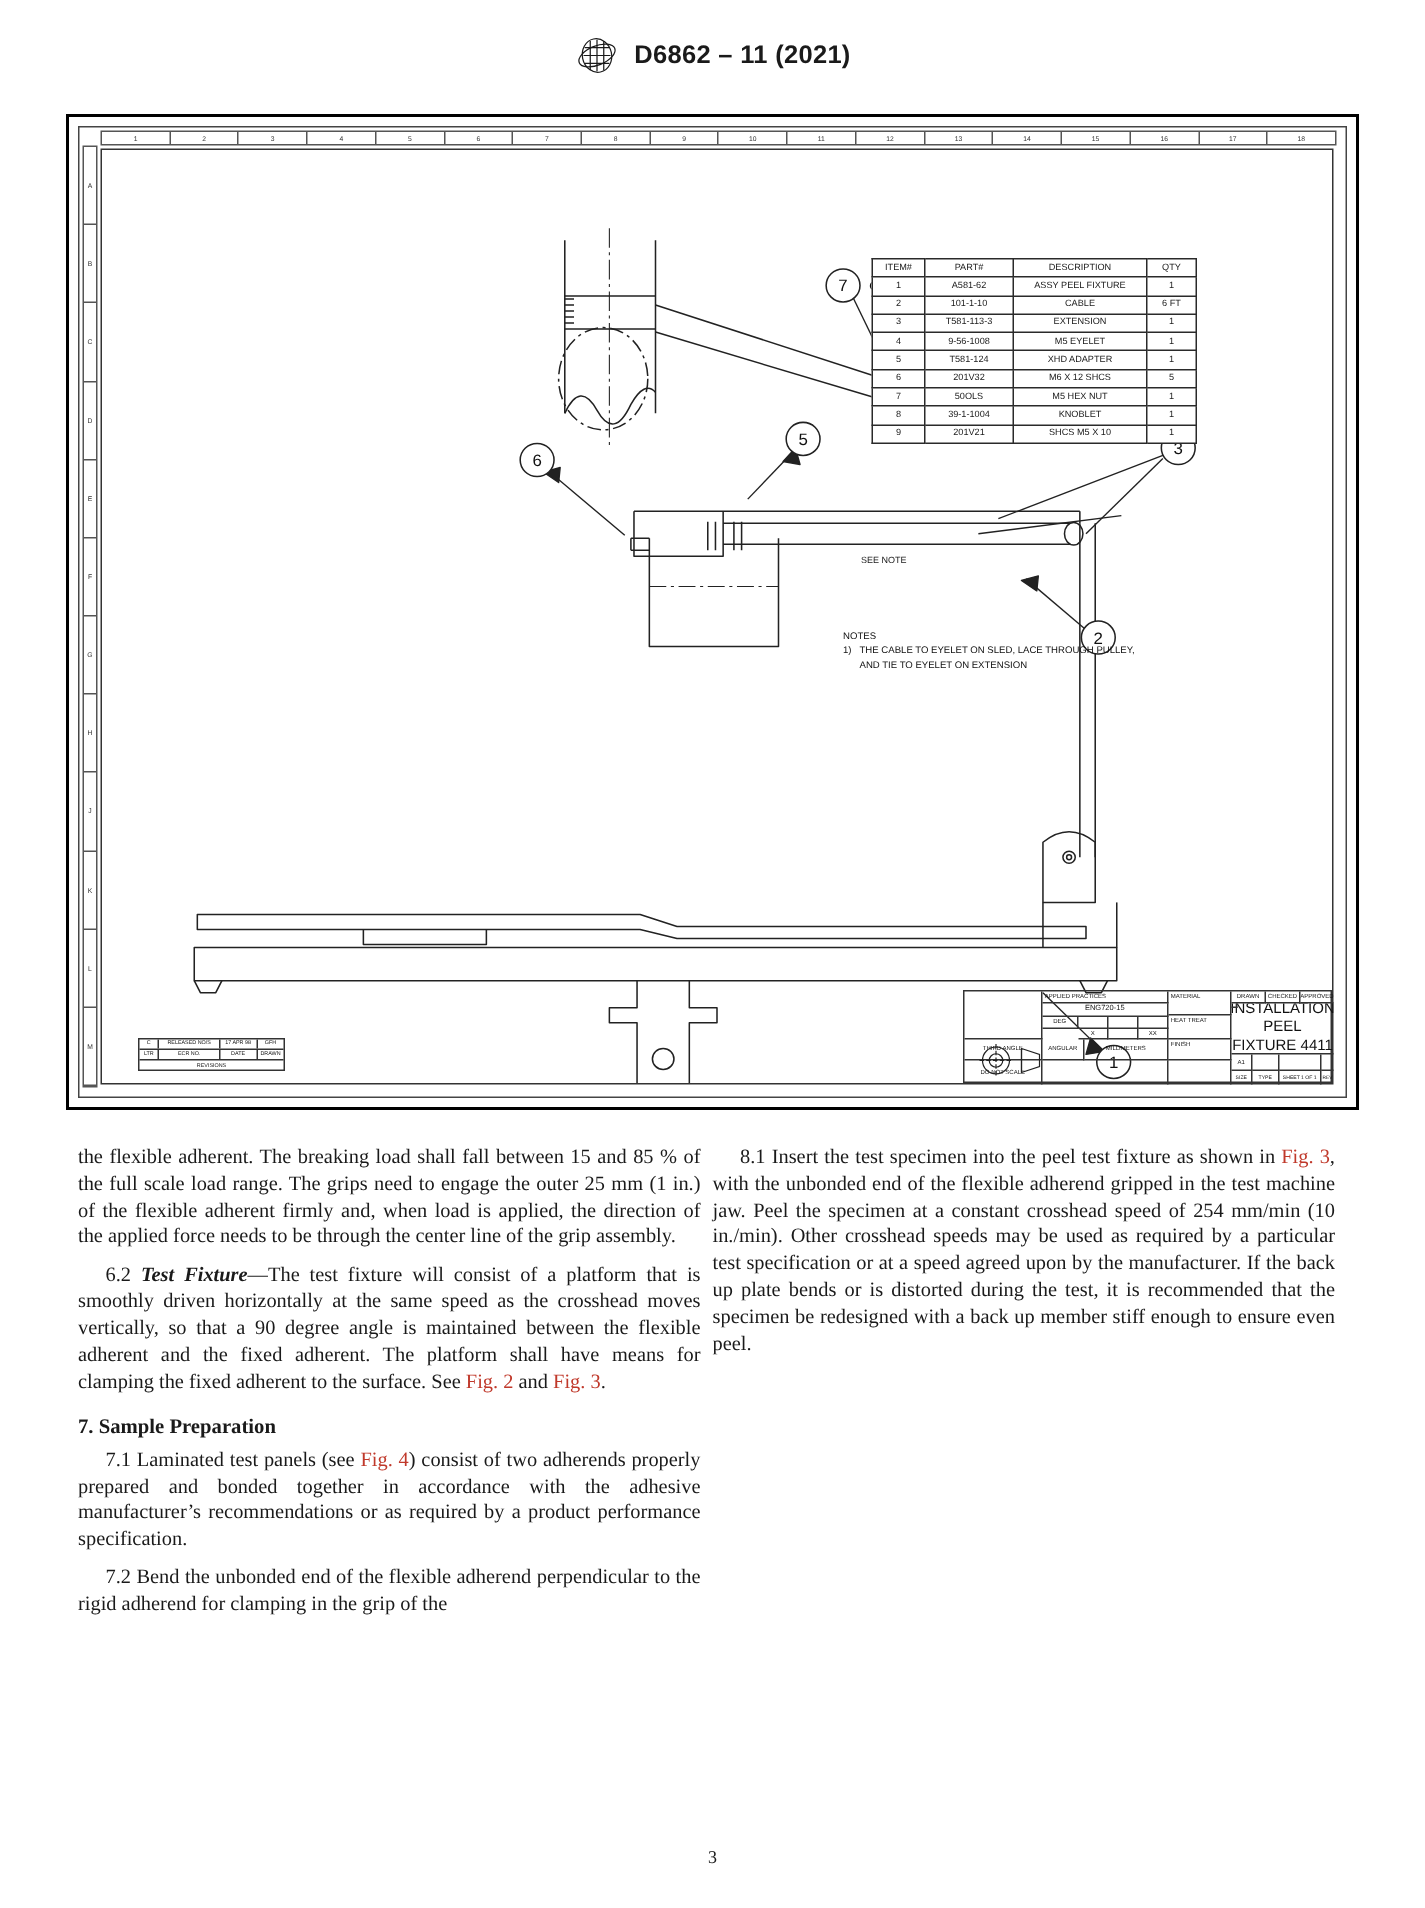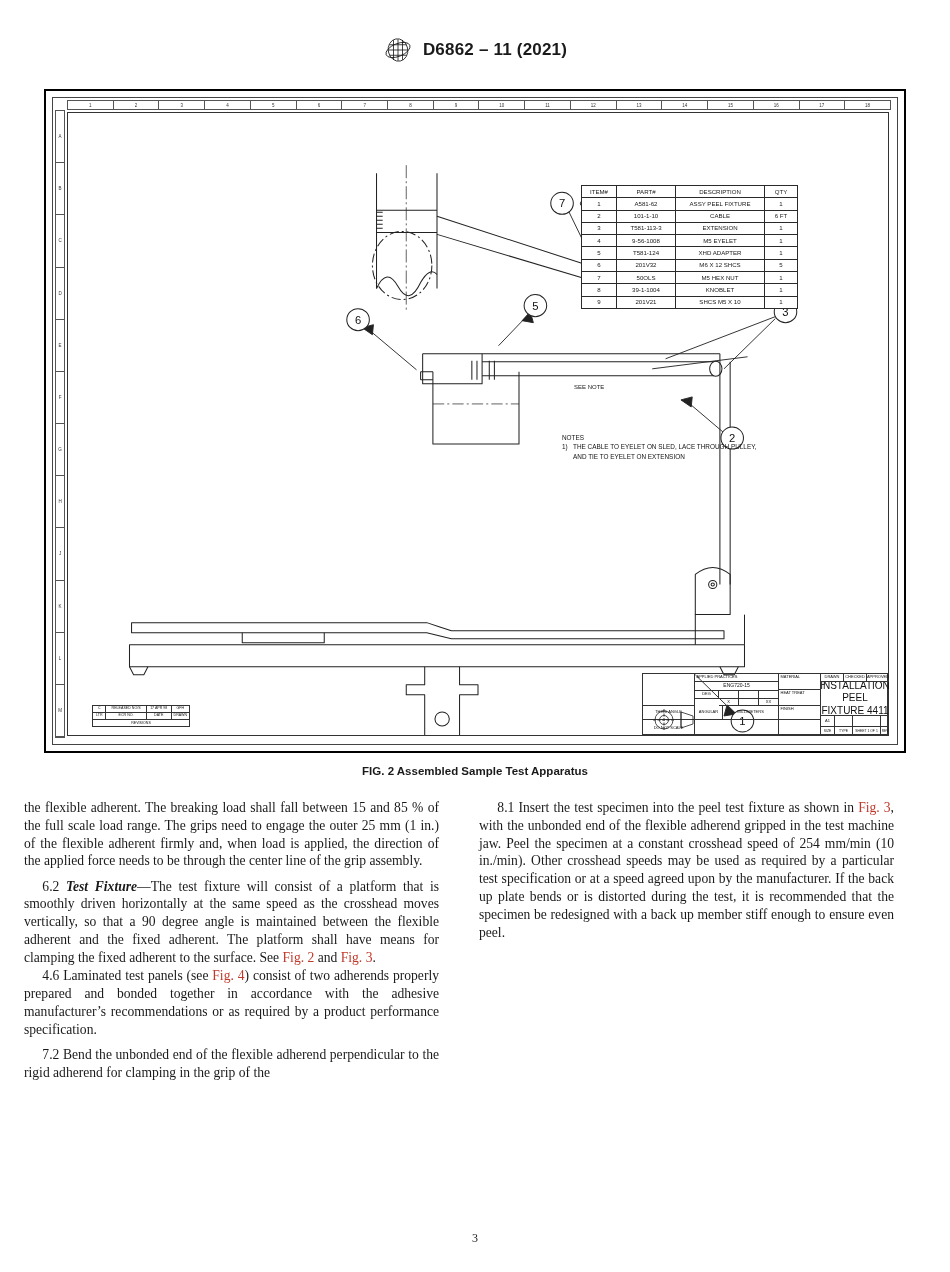--- a/index.html
+++ b/index.html
@@ -10,21 +10,21 @@
     color:#1a1a1a;
     position:relative;
     overflow:hidden;
   }
 
   
   .page-header {
     display:flex; align-items:center; justify-content:center;
     gap:10px;
     height:58px;
-    padding-top:21px;
+    padding-top:8px;
   }
   .astm-logo { width:30px; height:30px; flex:0 0 auto; }
   .std-designation {
     font-family:"Liberation Sans", sans-serif;
     font-weight:bold;
     font-size:17px;
     letter-spacing:0.2px;
   }
 
   
@@ -158,22 +158,22 @@
     text-align:center;
     font-family:"Liberation Sans", sans-serif;
     font-weight:bold;
     font-size:11.5px;
     margin-top:12px;
   }
 
   
   .body-columns {
     display:flex;
-    gap:40px;
-    margin:22px 44px 0 24px;
+    gap:8px;
+    margin:22px 44px 0 52px;
     font-size:13.6px;
     line-height:1.31;
   }
   .col { width:415px; }
   p { margin:0 0 0.05em 0; text-align:justify; text-justify:inter-word; }
   p.indent { text-indent:1.35em; }
   .sec-head {
     font-family:"Liberation Serif", serif;
     font-weight:bold;
     font-size:13.8px;
@@ -540,36 +540,36 @@
             <div class="tb-cell tb-center" style="left:238px;top:42px;width:8px;height:11px;border-right:none"></div>
             <div class="tb-cell tb-center" style="left:238px;top:53px;width:8px;height:9px;border-right:none;border-bottom:none;font-size:3.2px">REV</div>
             <div class="tb-cell" style="left:178px;top:8px;width:0;height:0"></div>
           </div>
         </div>
 
       </div>
     </div>
   </div>
 
-  <div class="fig-caption">FIG. 2 Assembled Sample Test Apparatus</div>
 </div>
 
 <div class="body-columns">
 
   <div class="col">
     <p>the flexible adherent. The breaking load shall fall between 15 and 85 % of the full scale load range. The grips need to engage the outer 25 mm (1 in.) of the flexible adherent firmly and, when load is applied, the direction of the applied force needs to be through the center line of the grip assembly.</p>
 
     <p class="indent" style="margin-top:0.55em">
       <span>6.2</span>
       <em>Test Fixture</em><span>—The test fixture will consist of a platform that is smoothly driven horizontally at the same speed as the crosshead moves vertically, so that a 90 degree angle is maintained between the flexible adherent and the fixed adherent. The platform shall have means for clamping the fixed adherent to the surface. See </span><span class="figref">Fig. 2</span><span> and </span><span class="figref">Fig. 3</span><span>.</span>
     </p>
 
+    <div class="sec-head">7.  Sample Preparation</div>
 
     <p class="indent">
-      <span>4.6 Laminated test panels (see </span><span class="figref">Fig. 4</span><span>) consist of two adherends properly prepared and bonded together in accordance with the adhesive manufacturer’s recommendations or as required by a product performance specification.</span>
+      <span>7.1 Laminated test panels (see </span><span class="figref">Fig. 4</span><span>) consist of two adherends properly prepared and bonded together in accordance with the adhesive manufacturer’s recommendations or as required by a product performance specification.</span>
     </p>
 
     <p class="indent" style="margin-top:0.55em">7.2  Bend the unbonded end of the flexible adherend perpendicular to the rigid adherend for clamping in the grip of the</p>
   </div>
 
   <div class="col">
 
 
 
 

